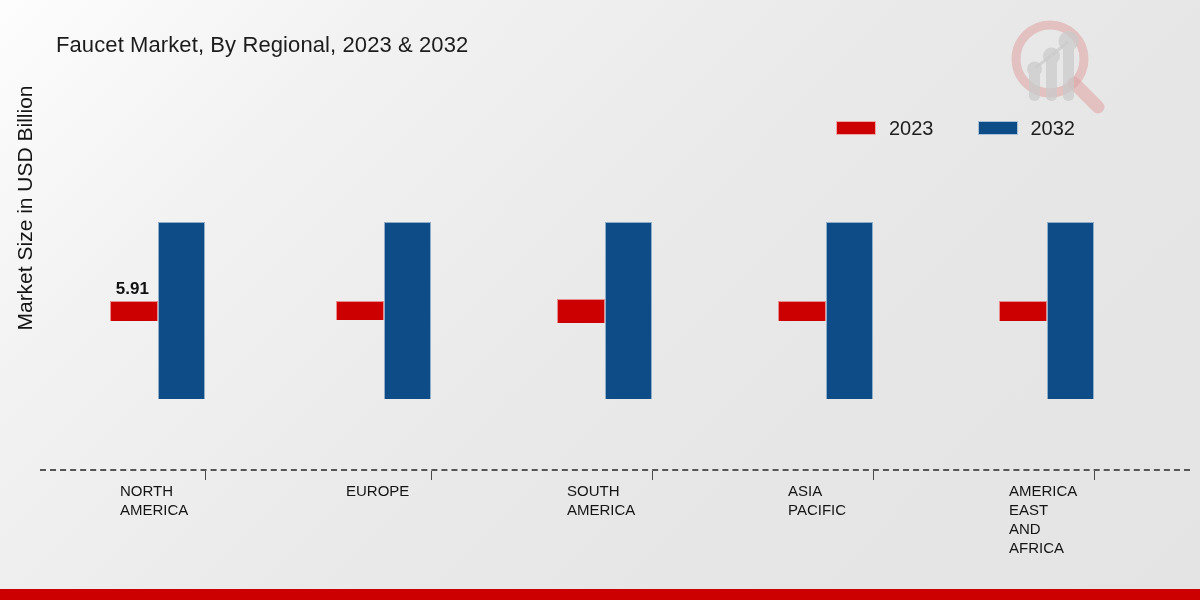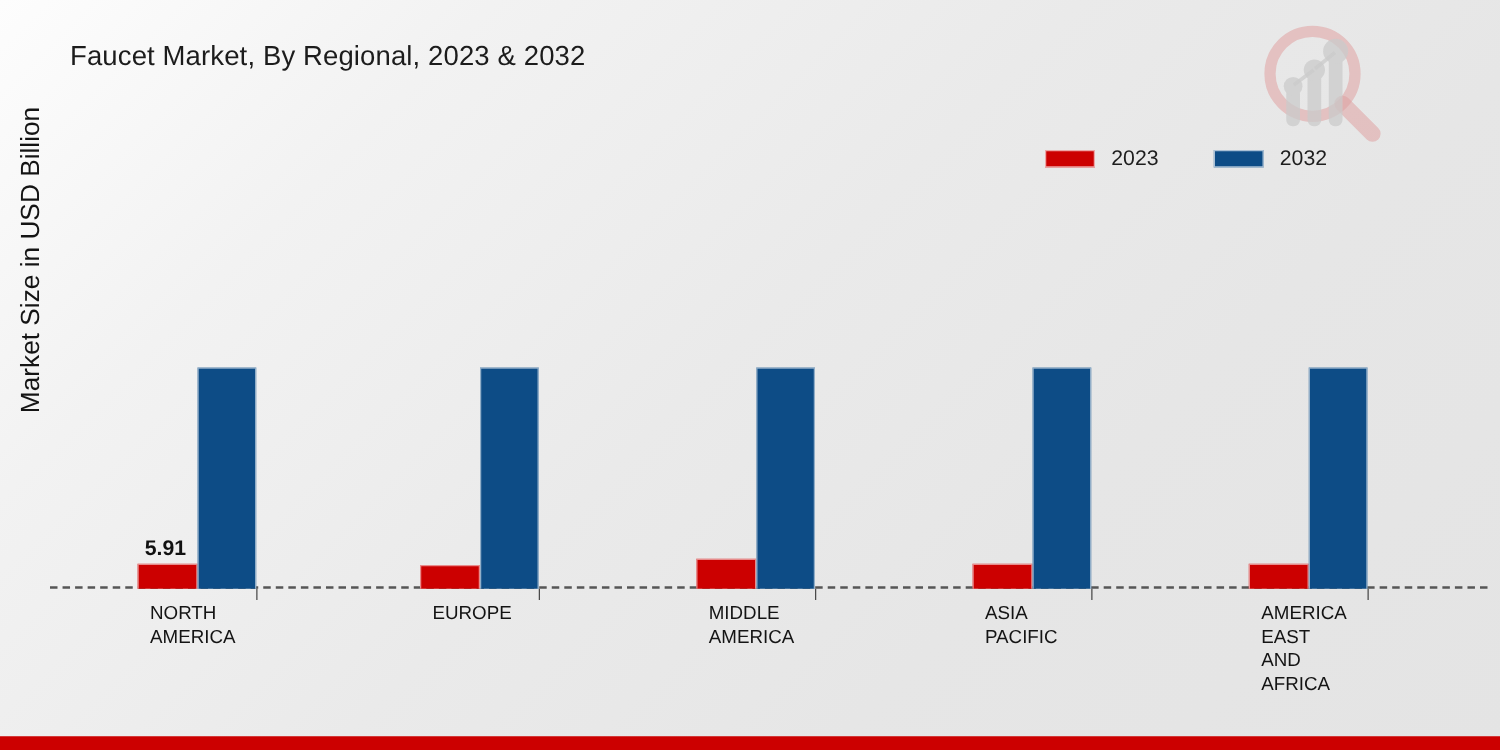--- a/index.html
+++ b/index.html
@@ -60,21 +60,21 @@
     display: flex;
     align-items: center;
     gap: 13px;
   }
   .legend-swatch {
     width: 40px;
     height: 14px;
     border: 1px solid rgba(255,255,255,0.65);
   }
   .legend-label {
-    font-size: 17px;
+    font-size: 20px;
     color: #1d1d1d;
     line-height: 1;
     text-align: center;
   }
 
   
   #y-axis-title {
     position: absolute;
     left: -140px;
     top: 196px;
@@ -109,21 +109,21 @@
     position: absolute;
     bottom: 0;
     height: 321px;
   }
 
   .bars {
     position: absolute;
     bottom: 0;
     left: 0;
     display: flex;
-    align-items: flex-end;
+    align-items: center;
     height: 321px;
   }
 
   .bar {
     position: relative;
     border: 1px solid rgba(255,255,255,0.55);
     border-bottom: none;
   }
   .bar.s2023 { background: #cc0000; }
   .bar.s2032 { background: #0d4c86; }
@@ -232,21 +232,21 @@
       </div>
     </div>
 
     <div class="group" style="left:517px; width:164px;">
       <div class="bars" style="left:0;">
         <div class="bar s2023" style="width:48px; height:24px;"></div>
         <div class="bar s2032" style="width:47px; height:177px;"></div>
       </div>
       <div class="tick" style="left:95px;"></div>
       <div class="cat-label" style="left:10px;">
-        <div>MIDDLE</div>
+        <div>SOUTH</div>
         <div>AMERICA</div>
       </div>
     </div>
 
     <div class="group" style="left:738px; width:164px;">
       <div class="bars" style="left:0;">
         <div class="bar s2023" style="width:48px; height:20px;"></div>
         <div class="bar s2032" style="width:47px; height:177px;"></div>
       </div>
       <div class="tick" style="left:95px;"></div>

